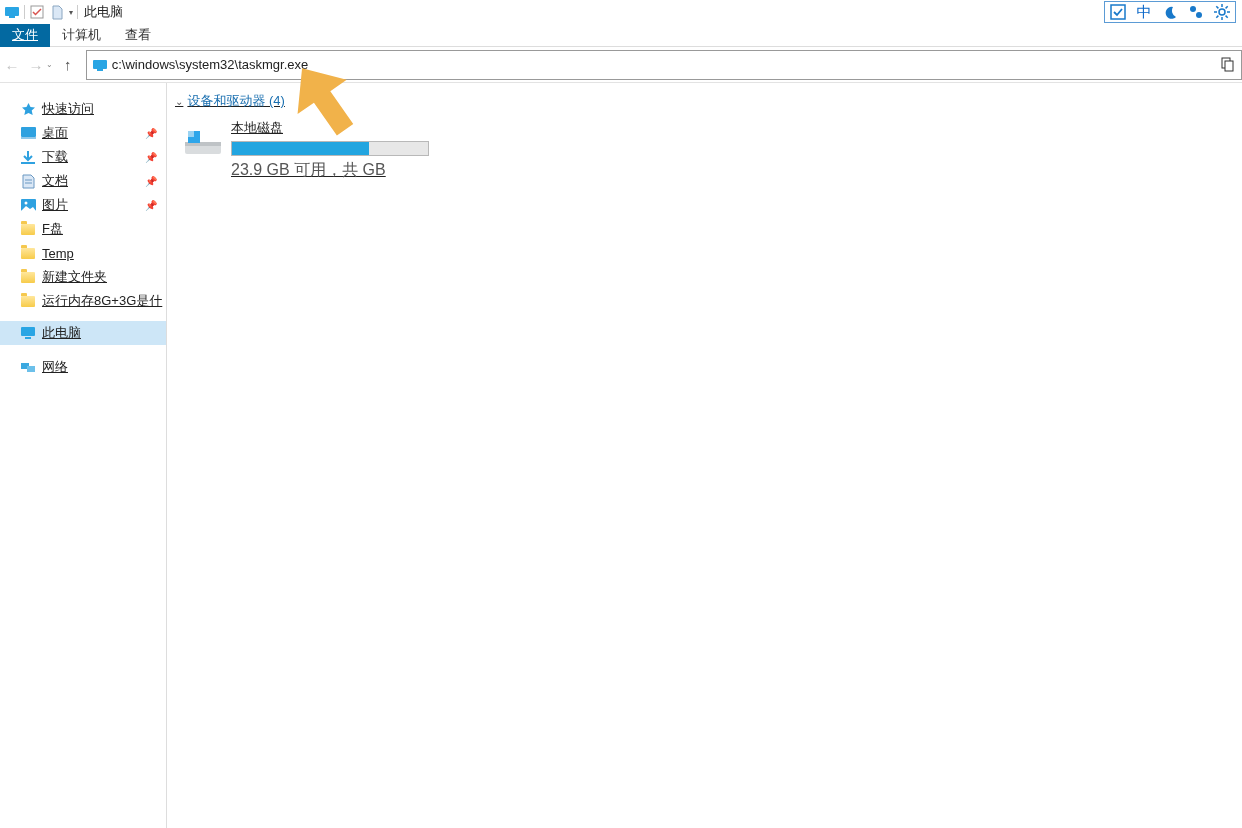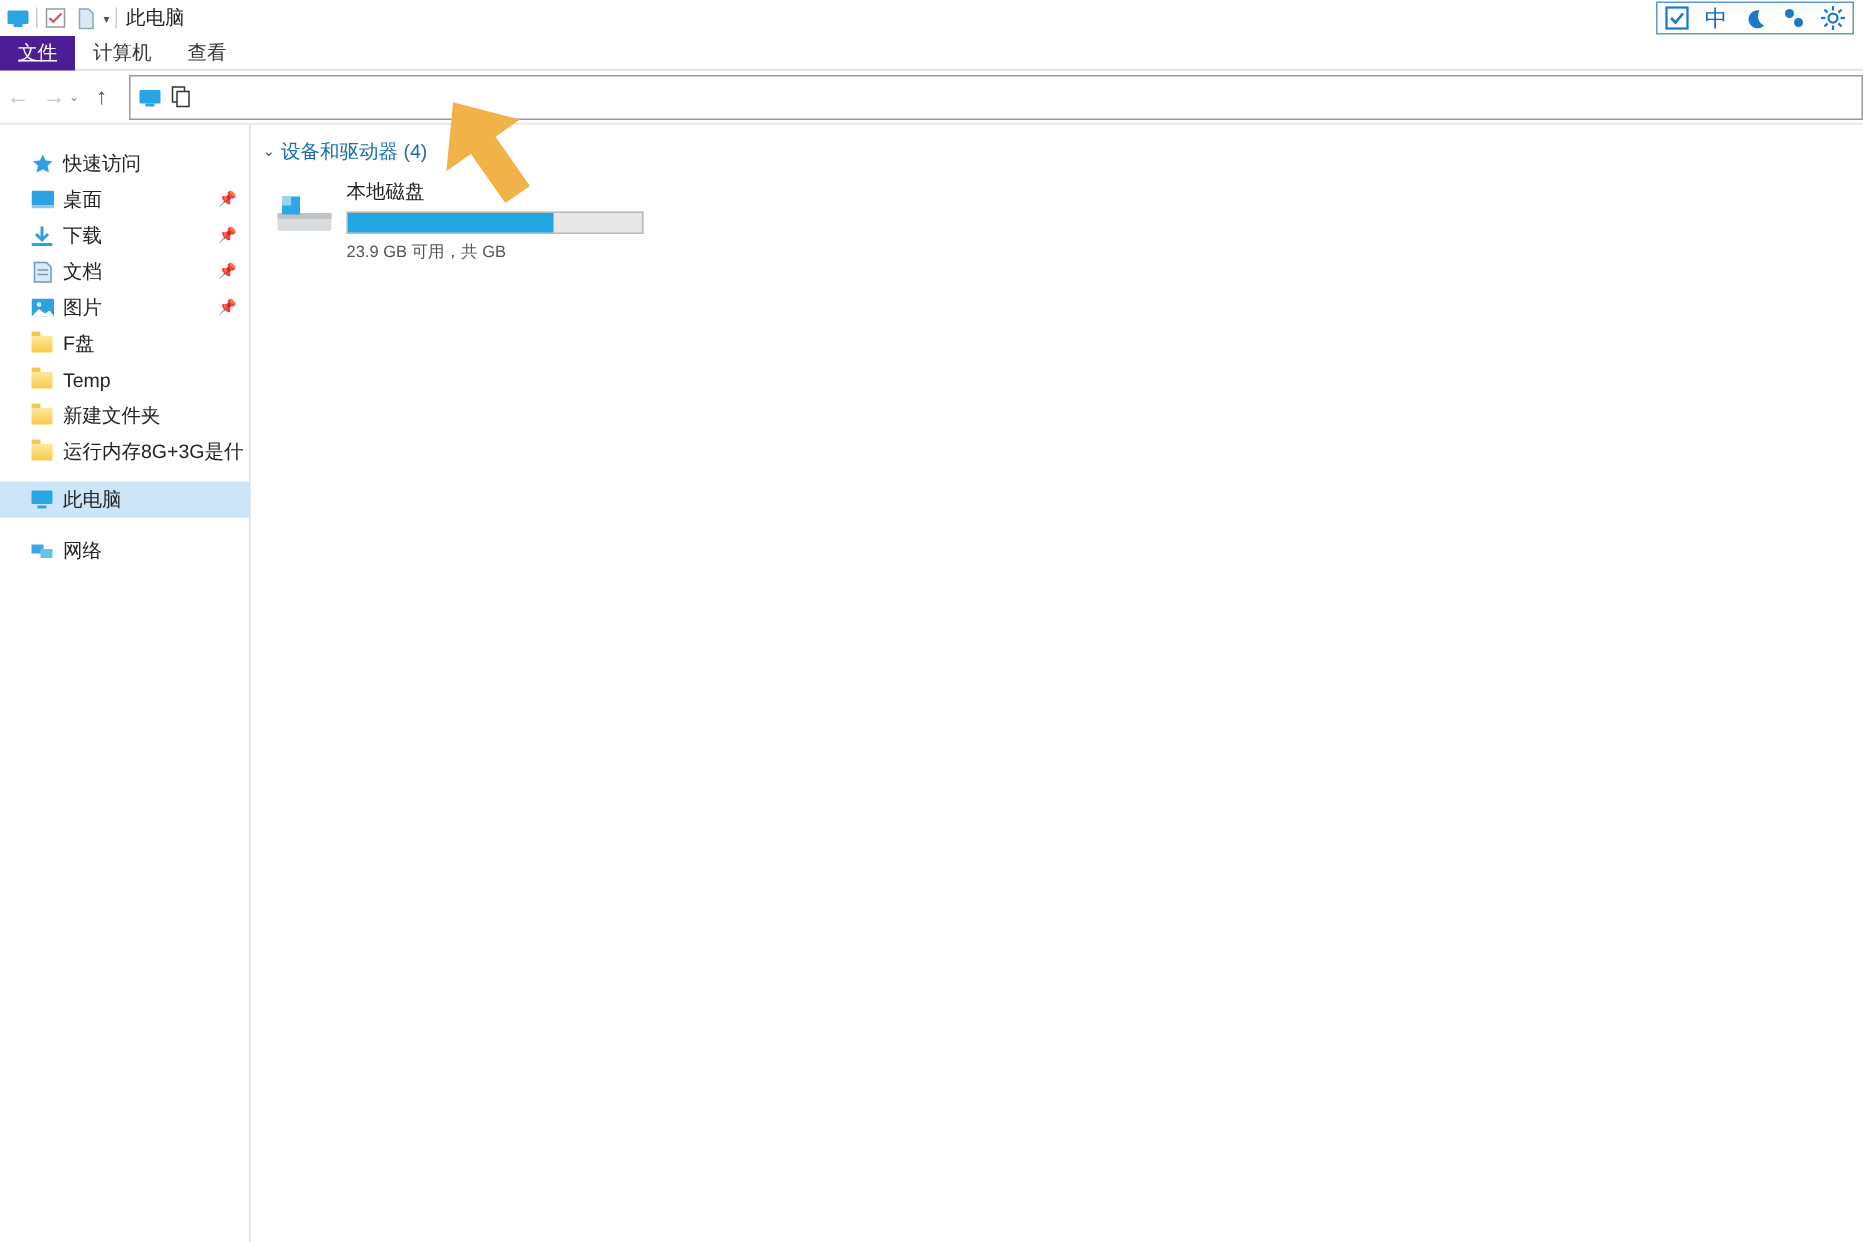--- a/index.html
+++ b/index.html
@@ -9,53 +9,53 @@
 .tb-icon { width:16px; height:16px; display:flex; align-items:center; justify-content:center; margin:0 2px; }
 .tb-sep { width:1px; height:14px; background:#ccc; margin:0 2px; }
 .tb-drop { font-size:8px; color:#555; margin:0 2px; }
 .tb-title { margin-left:4px; font-size:13px; color:#222; }
 .toolgroup { position:absolute; right:6px; top:1px; border:1px solid #5b9bd5; display:flex; height:22px; }
 .toolgroup div { width:26px; display:flex; align-items:center; justify-content:center; color:#0866c8; font-size:15px; }
 .cn-zhong { font-weight:500; }
 
 .ribbon-tabs { height:23px; display:flex; align-items:center; border-bottom:1px solid #ddd; }
 .rtab { padding:0 12px; height:23px; display:flex; align-items:center; font-size:13px; color:#333; cursor:default; }
-.rtab.active { background:#4c1d95; color:#fff;text-decoration:underline; }
+.rtab.active { background:#0369a1; color:#fff;text-decoration:underline; }
 
 .navbar { height:36px; display:flex; align-items:center; border-bottom:1px solid #e3e3e3; }
 .navbtn { width:24px; height:24px; display:flex; align-items:center; justify-content:center; color:#c2c2c2; font-size:15px; }
 .navbtn.enabled { color:#555; }
 .navdrop { font-size:8px; color:#888; margin:0 3px 0 -2px;}
 .addrbar { flex:1; height:30px; margin-left:6px; border:1px solid #999; display:flex; align-items:center; position:relative; }
 .addr-icon { margin:0 4px 0 5px; }
 .addr-text { flex:1; font-size:13px; color:#222; }
 .copy-icon { margin-right:6px; }
 
-.workspace { display:flex; height:745px; }
+.workspace { display:flex; height:745px;text-decoration:underline; }
 .sidebar { width:167px; border-right:1px solid #ddd; padding-top:14px; }
 .side-item { height:24px; display:flex; align-items:center; padding-left:20px; font-size:13px; color:#222; position:relative; }
 .side-item.level1 { padding-left:20px; }
 .side-item.level2 { }
 .side-item.active { background:#cde6f7; }
 .side-item .pin { position:absolute; right:8px; font-size:10px; color:#777; }
 .side-item .sicon { width:16px; height:16px; margin-right:6px; display:flex; align-items:center; justify-content:center; }
 .folder-ico { width:14px; height:11px; background:linear-gradient(#ffe79c,#f7cb4a); border-radius:1px; position:relative;}
 .folder-ico::before { content:""; position:absolute; top:-3px; left:0; width:6px; height:3px; background:#f5c84e; border-radius:1px 1px 0 0;}
 
 .content { flex:1; padding:8px 0 0 0; position:relative; }
 .group-hdr { display:flex; align-items:center; padding-left:8px; height:20px; color:#1a6fb0; font-size:13px; cursor:default;}
 .group-hdr .chev { font-size:10px; margin-right:4px; color:#555;}
 .drives { display:flex; gap:25px; padding:8px 0 0 14px; }
 .drive { display:flex; width:255px; align-items:flex-start; }
 .drive-icon { width:44px; height:44px; display:flex; align-items:center; justify-content:center; margin-right:6px; margin-top:2px; }
 .drive-body { flex:1; }
 .drive-name { font-size:13px; color:#222; margin-bottom:4px; }
 .bar { width:198px; height:15px; background:#e7e7e7; border:1px solid #b8b8b8; position:relative; margin-bottom:4px;}
 .bar-fill { position:absolute; top:0; left:0; bottom:0; background:#22a5e0; }
-.drive-sub { font-size:11px; color:#555; }
+.drive-sub { font-size:16px; color:#555; }
 
 .arrow-annot { position:absolute; top:56px; left:280px; transform:rotate(-35deg); z-index:50;}
 svg { display:block; }
 </style>
 </head>
 <body>
 
 <div class="titlebar">
   <span class="tb-icon">
     <svg width="16" height="16" viewBox="0 0 16 16">
@@ -127,20 +127,21 @@
   <div class="navbtn">→</div>
   <div class="navdrop">⌄</div>
   <div class="navbtn enabled">↑</div>
   <div class="addrbar">
     <span class="addr-icon">
       <svg width="16" height="16" viewBox="0 0 16 16">
           <rect x="1" y="3" width="14" height="9" fill="#29a5e4" rx="1"></rect>
           <rect x="5" y="12" width="6" height="2" fill="#29a5e4"></rect>
         </svg>
     </span>
+    <span class="addr-text">c:\windows\system32\taskmgr.exe</span>
     <span class="copy-icon">
       <svg width="16" height="16" viewBox="0 0 16 16">
           <rect x="3" y="1" width="8" height="10" fill="none" stroke="#333"></rect>
           <rect x="6" y="4" width="8" height="10" fill="#fff" stroke="#333"></rect>
         </svg>
     </span>
   </div>
 </div>
 
 <div class="workspace">

